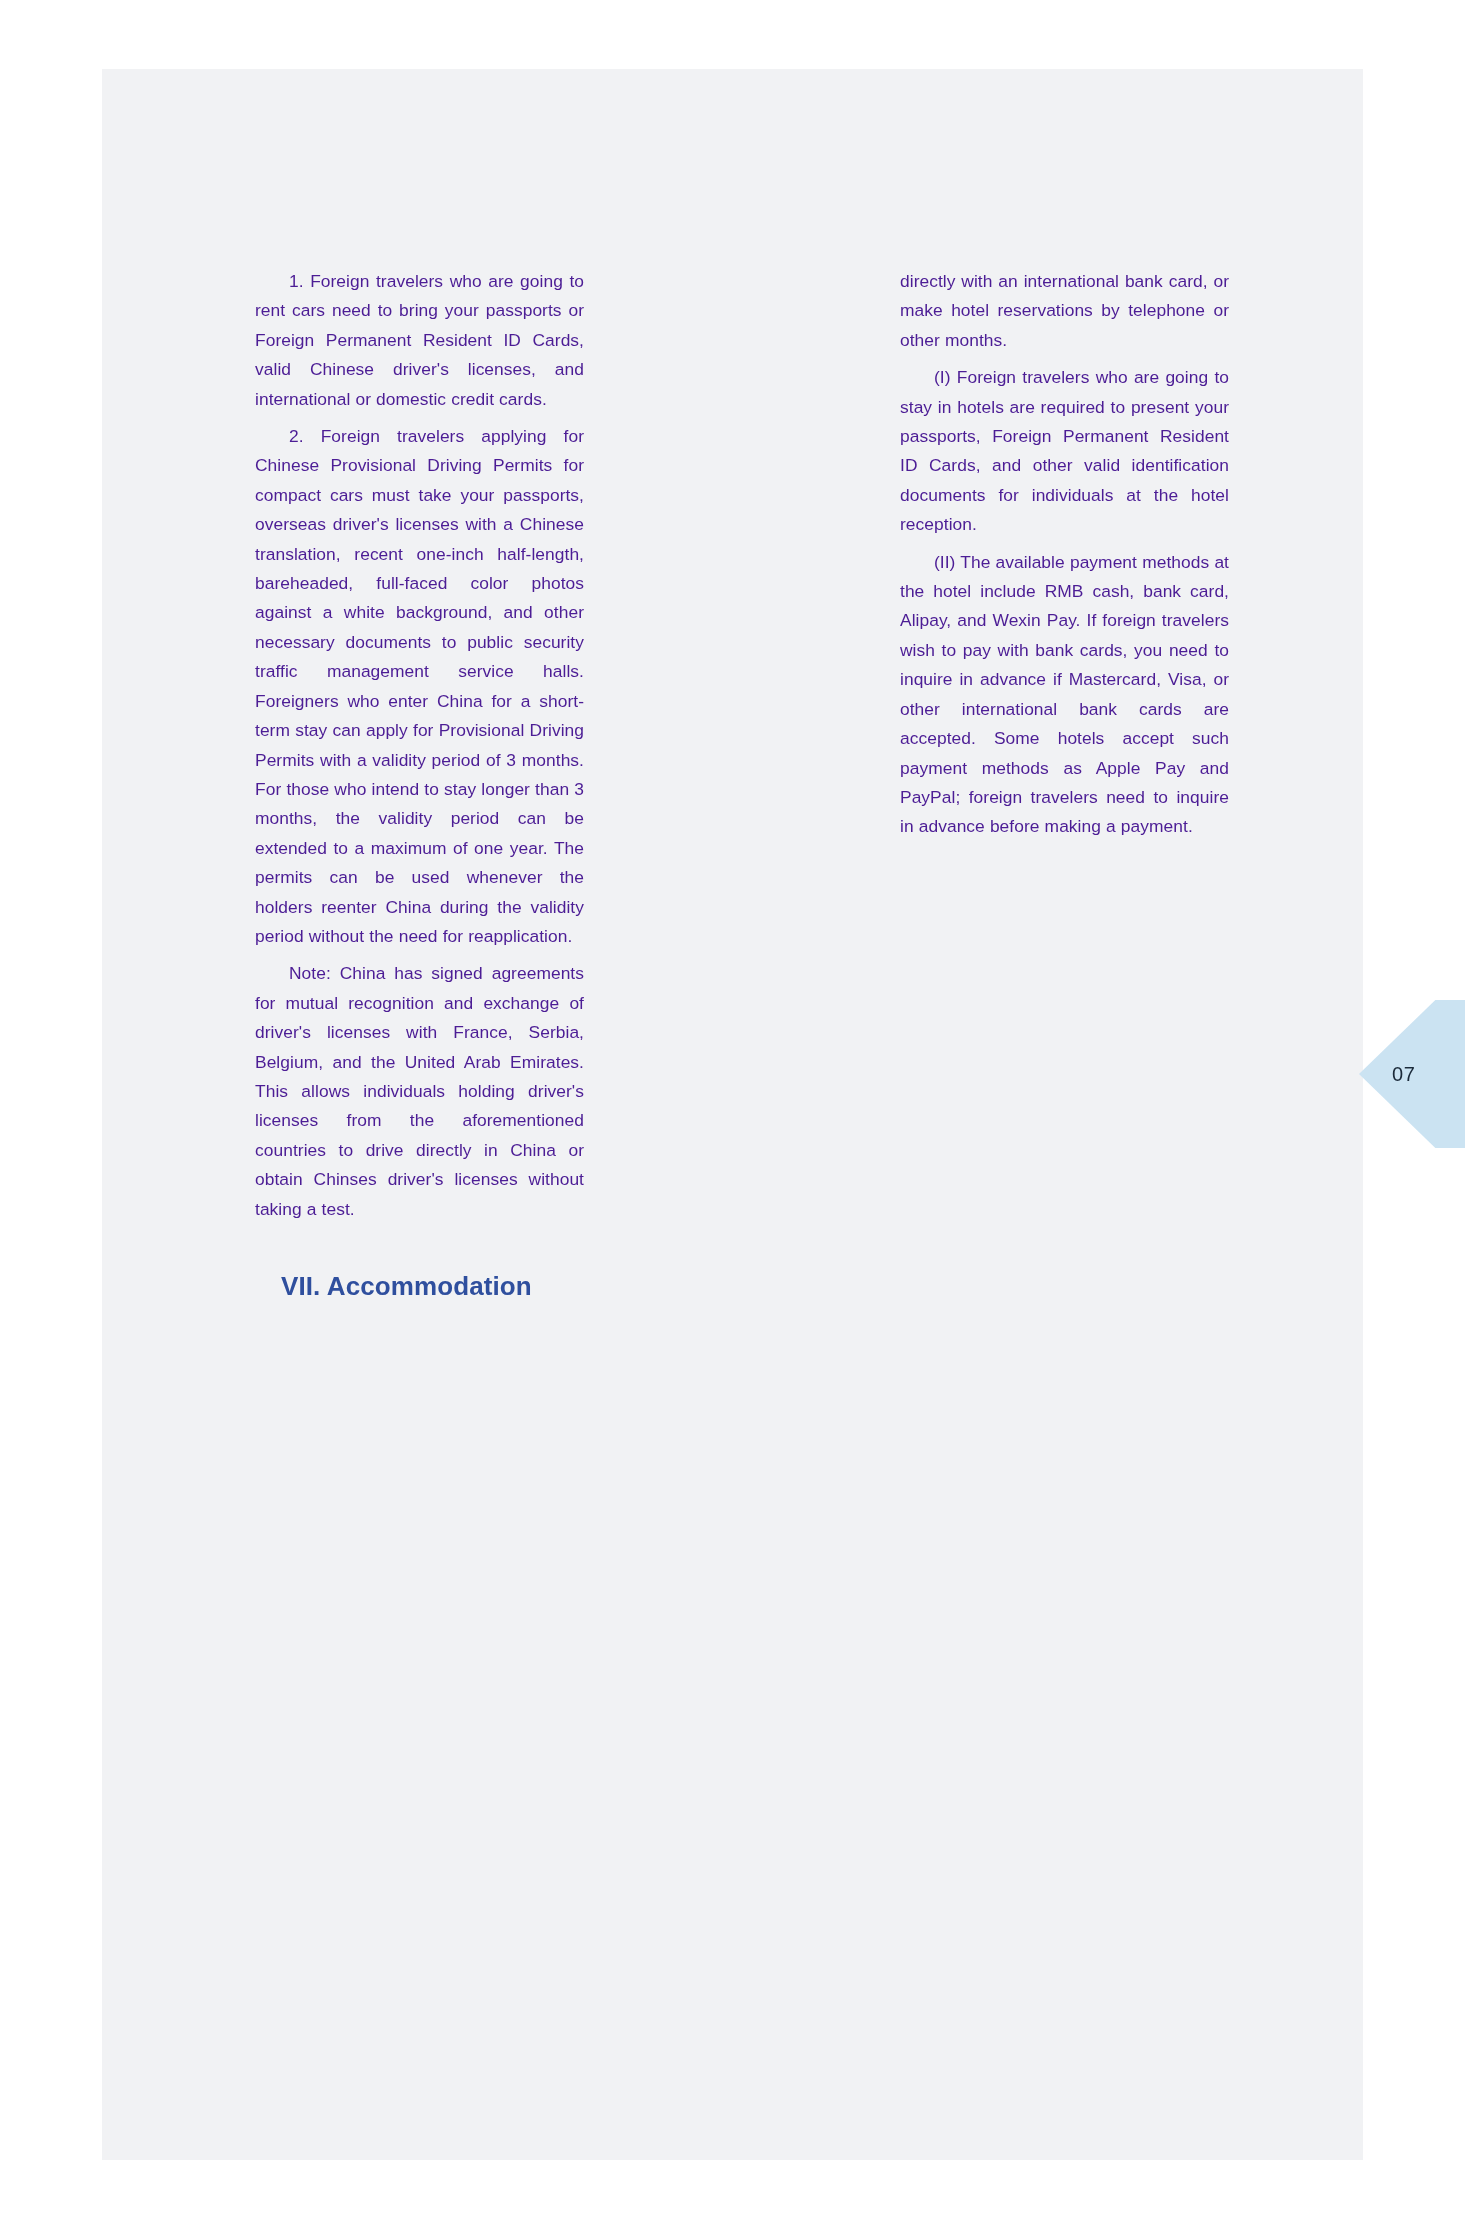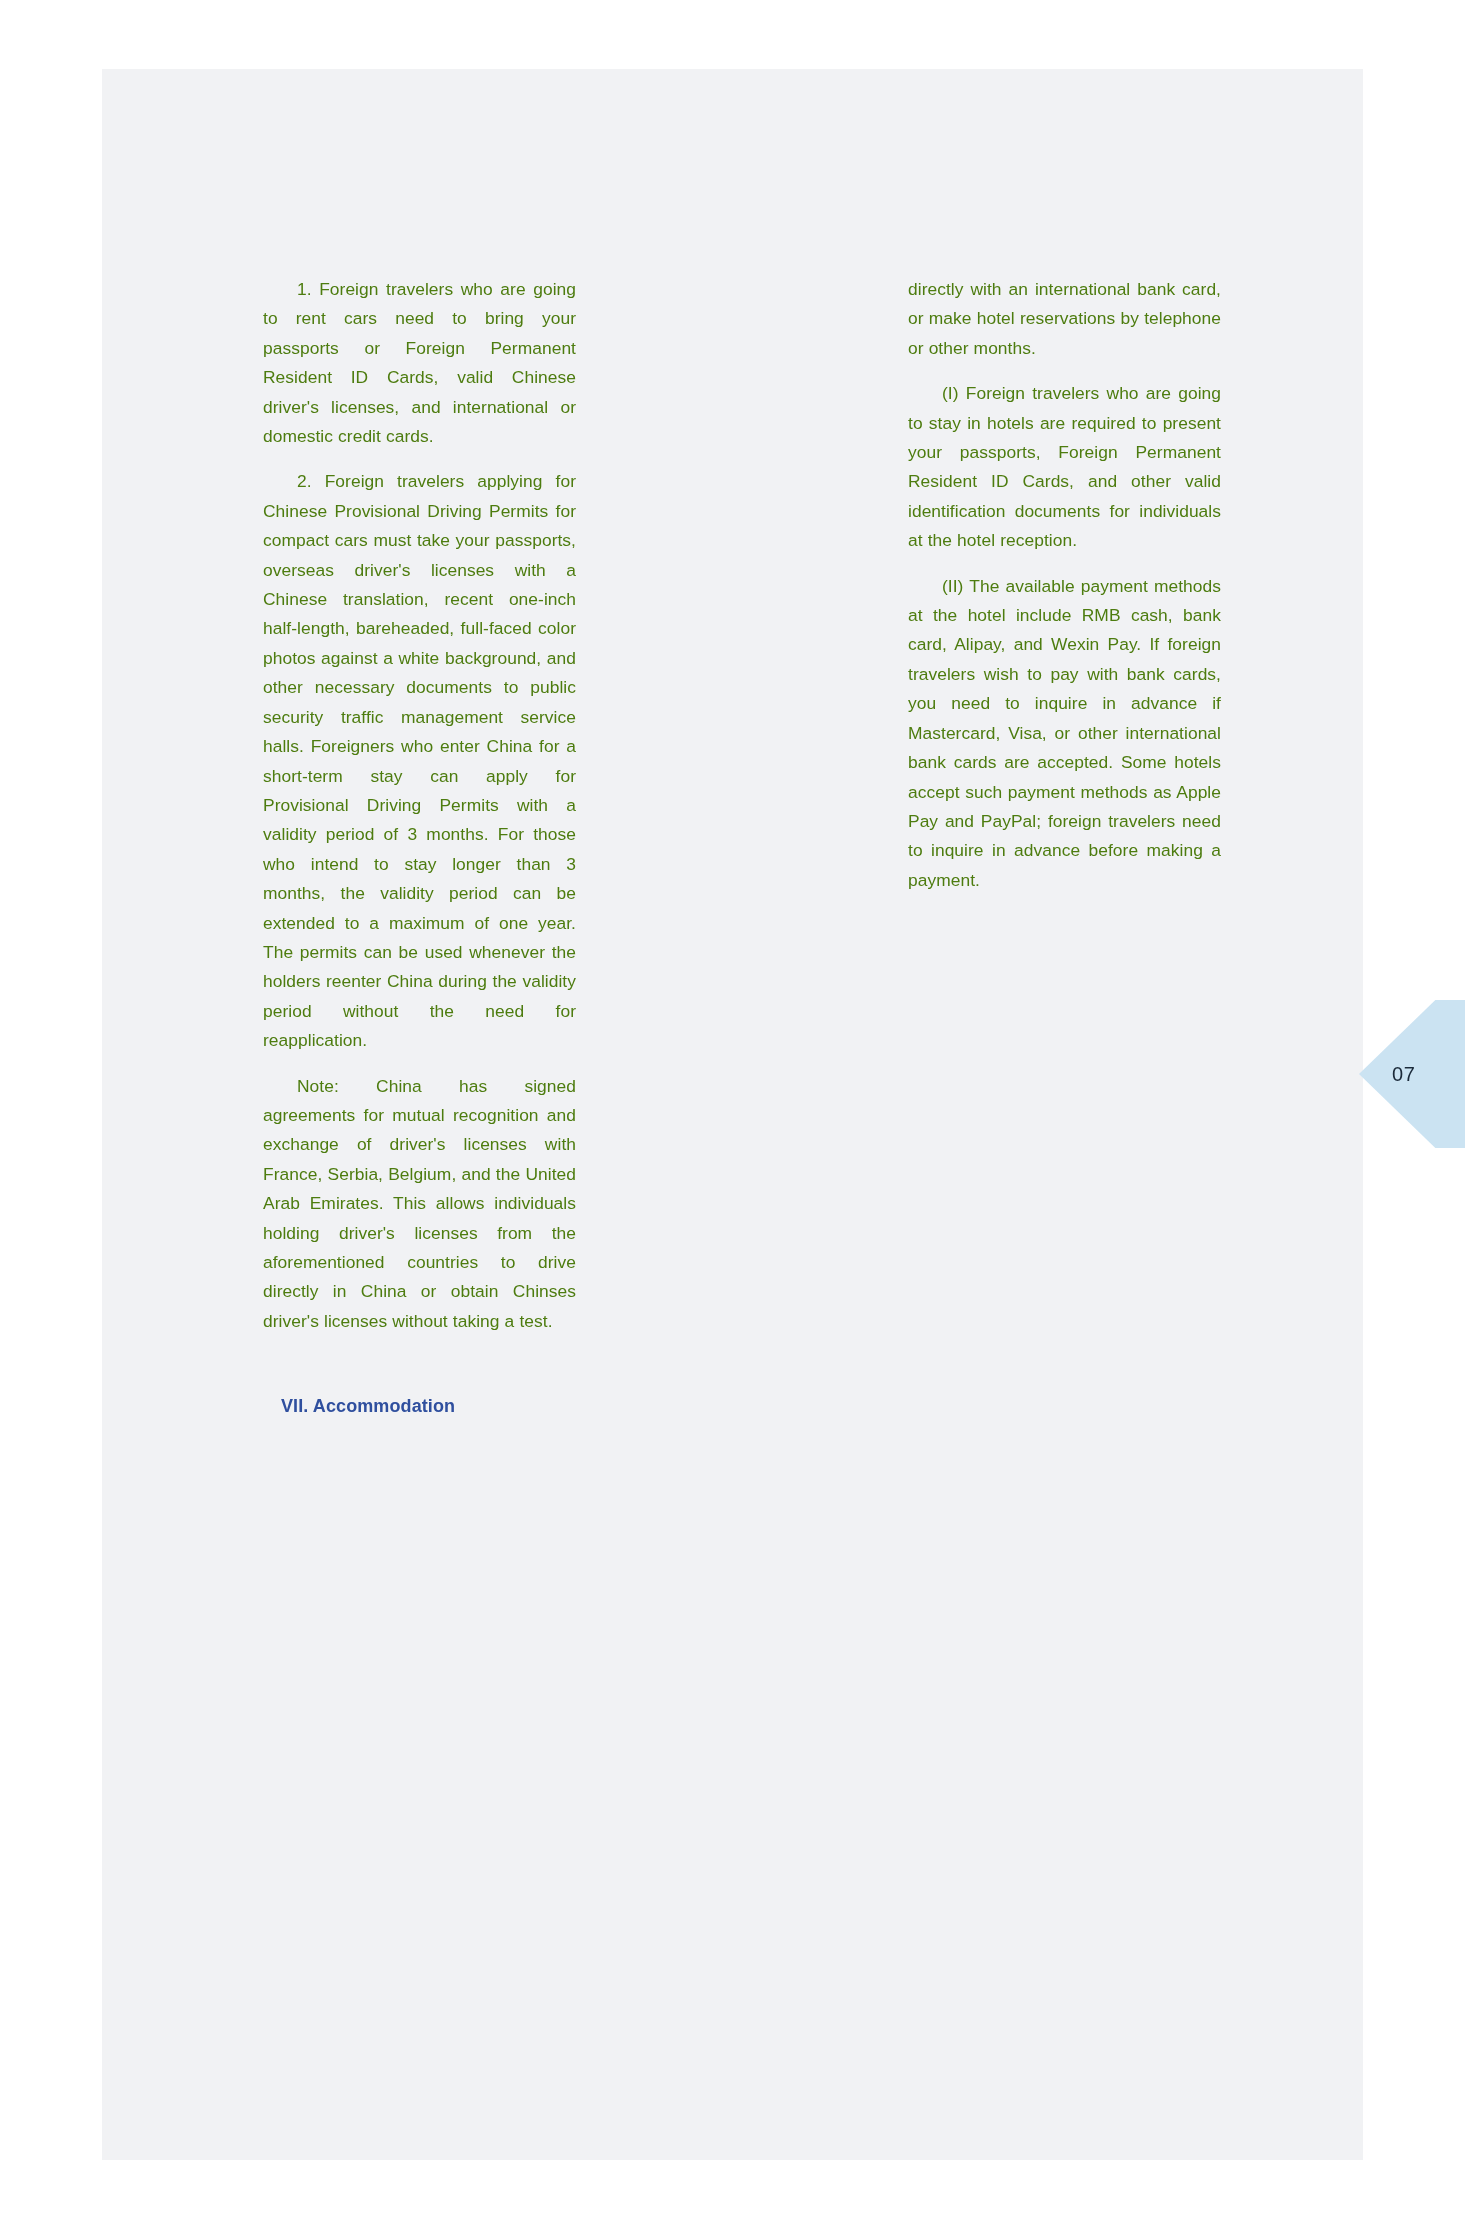--- a/index.html
+++ b/index.html
@@ -37,39 +37,39 @@
 
   .column {
     position: absolute;
     top: 0;
     width: 345px;
   }
   #column-left  { left: 0px; }
   #column-right { left: 645px; }
 
   .para {
-    margin: 16px;
+    margin: 8px;
     font-size: 17.4px;
     line-height: 29.4px;
-    color: #4d7c0f;
+    color: #4c1d95;
     text-align: justify;
     text-justify: inter-word;
     text-indent: 34px;
     letter-spacing: 0.05px;
     word-spacing: 0.2px;
     -webkit-font-smoothing: antialiased;
   }
   .para.noindent { text-indent: 0; }
 
   
 
   .section-heading {
     margin: 0;
     padding: 0;
-    font-size: 18px;
+    font-size: 26px;
     line-height: 29.4px;
     font-weight: bold;
     color: #2f4f9e;
     text-indent: 34px;
     letter-spacing: 0.1px;
   }
 
   .spacer-before-heading { height: 40px; }
 
   

